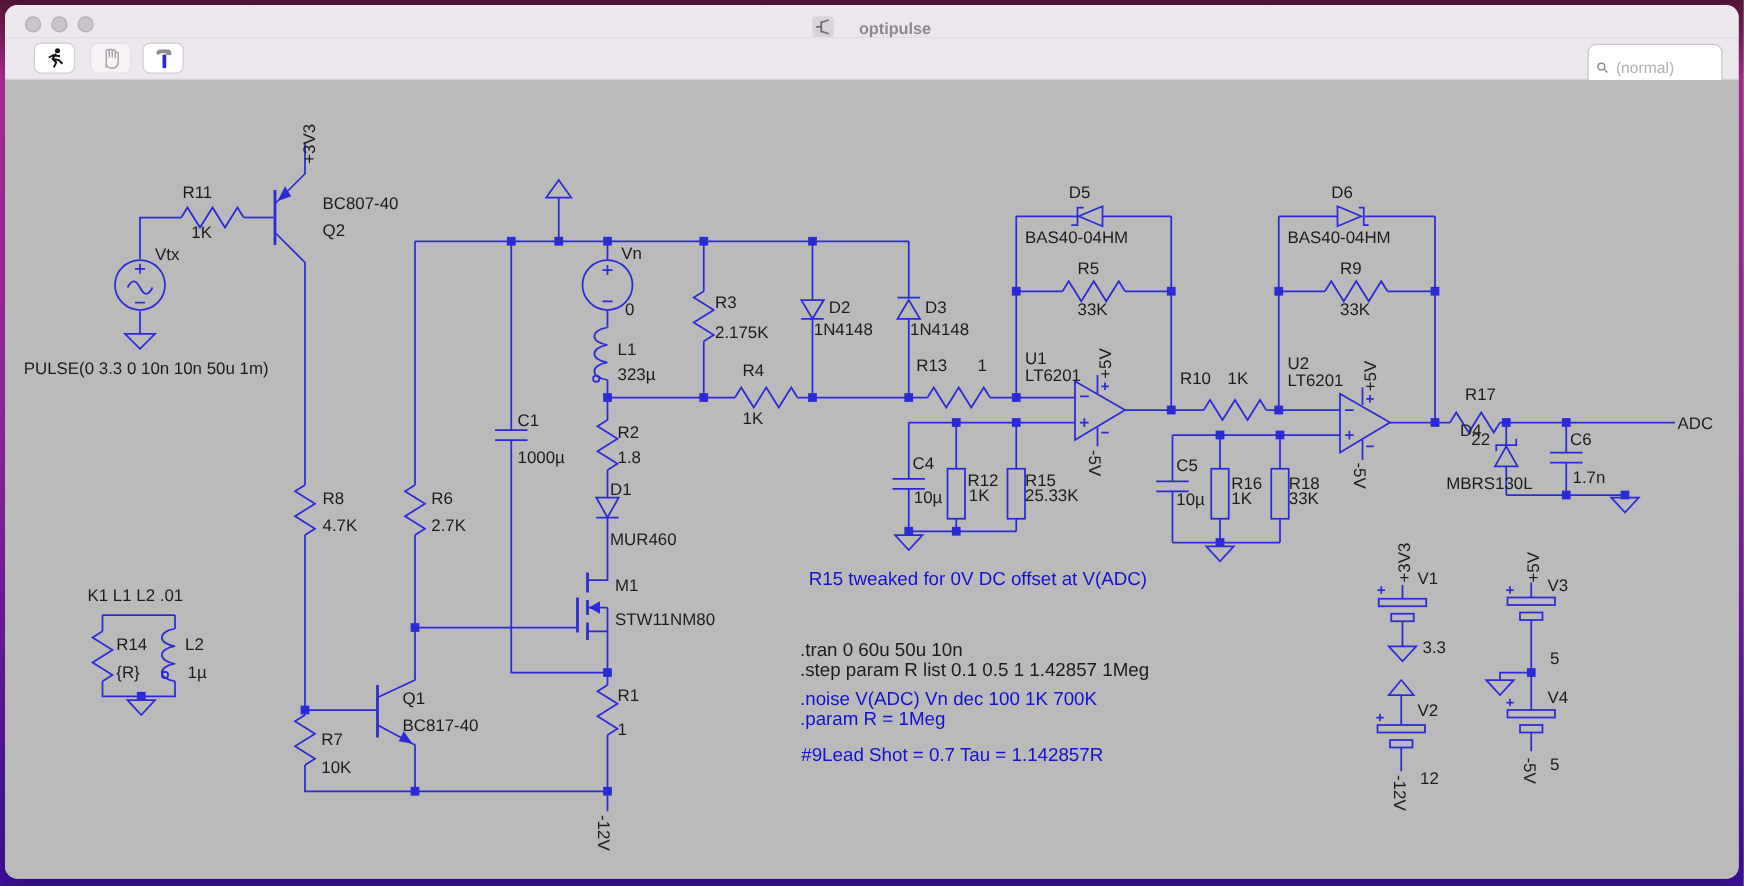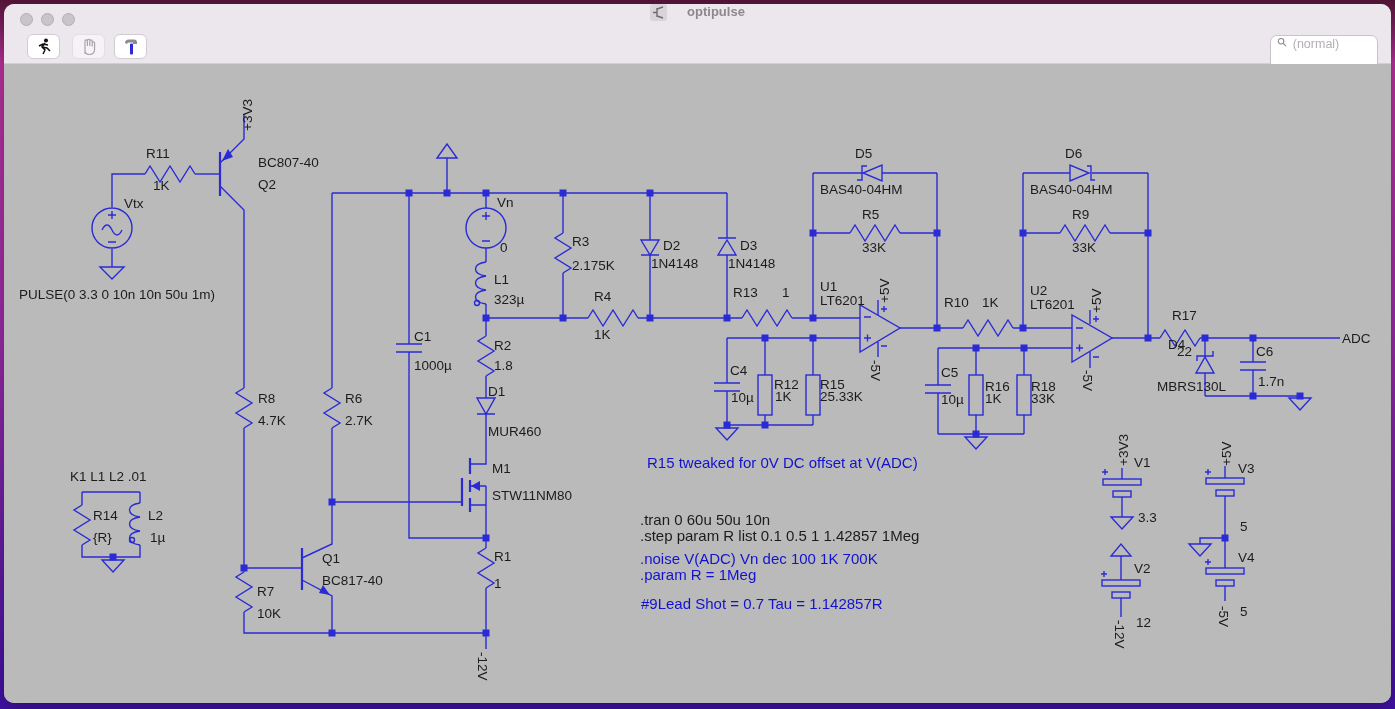--- a/index.html
+++ b/index.html
@@ -10,32 +10,32 @@
   }
   #window{
     position:absolute;left:4px;top:4px;right:4px;bottom:6px;
     border-radius:10px;overflow:hidden;background:#bababa;
     box-shadow:0 4px 18px rgba(0,0,0,.35);
   }
   #titlebar{height:26px;background:#ece7ec;position:relative;}
   .tl{position:absolute;top:9px;width:13px;height:13px;border-radius:50%;
       background:#c9c4ca;border:1px solid #b2adb3;box-sizing:border-box;}
   #title-center{position:absolute;left:0;right:0;top:0;height:26px;
-      display:flex;align-items:flex-start;justify-content:center;gap:20px;}
+      display:flex;align-items:flex-end;justify-content:center;gap:20px;}
   #title-icon{width:17px;height:17px;border-radius:3px;background:#d9d4d9;
       display:flex;align-items:center;justify-content:center;}
   #title-text{font-size:13px;font-weight:bold;color:#8d888d;}
   #toolbar{height:33px;background:#ece7ec;border-bottom:1px solid #d4ced4;position:relative;}
   .tb-btn{position:absolute;top:4px;width:33px;height:25px;background:#ffffff;
       border:1px solid #d2ccd2;border-radius:6px;display:flex;align-items:center;
       justify-content:center;padding:0;}
   .tb-btn.flat{background:#f6f2f6;border-color:#e4dee4;}
   #searchbox{position:absolute;right:13px;top:5px;width:108px;height:38px;
       background:#ffffff;border:1px solid #c9c3c9;border-radius:7px;
-      display:flex;align-items:flex-start;padding:0 6px;box-sizing:border-box;gap:4px;}
+      display:flex;align-items:center;padding:0 6px;box-sizing:border-box;gap:4px;}
   #searchbox input{border:none;outline:none;width:100%;font-size:12.5px;
       color:#555;background:transparent;font-family:"Liberation Sans",sans-serif;}
   #searchbox input::placeholder{color:#b4b0b4;}
   #canvas{position:absolute;left:0;top:60px;right:0;bottom:0;background:#bababa;}
   svg text{font-family:"Liberation Sans",sans-serif;}
   .w{stroke:#2b2bd5;fill:none;stroke-width:1.4;}
   .w2{stroke:#2b2bd5;fill:none;stroke-width:2.2;}
   .fillb{fill:#2b2bd5;stroke:none;}
   .lbl{font-size:13.5px;fill:#1c1c1c;}
   .dir{font-size:15px;fill:#1c1c1c;}

